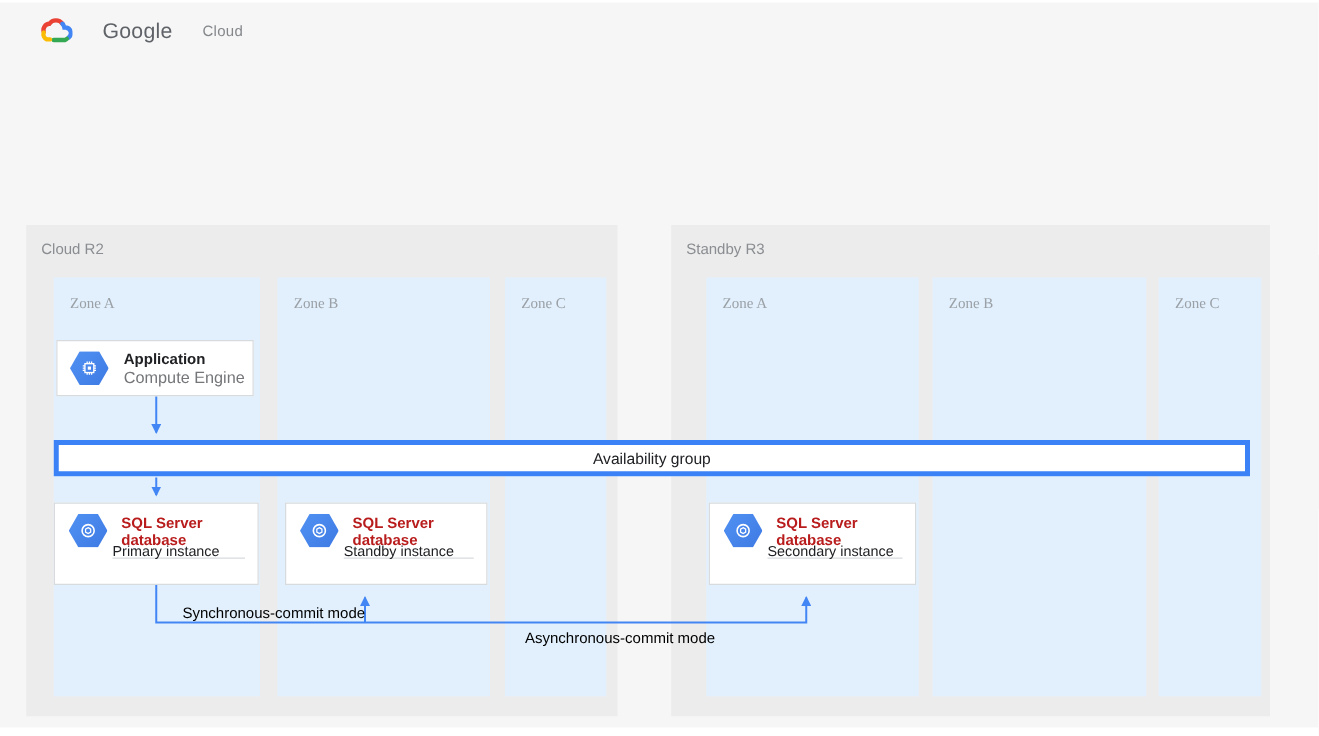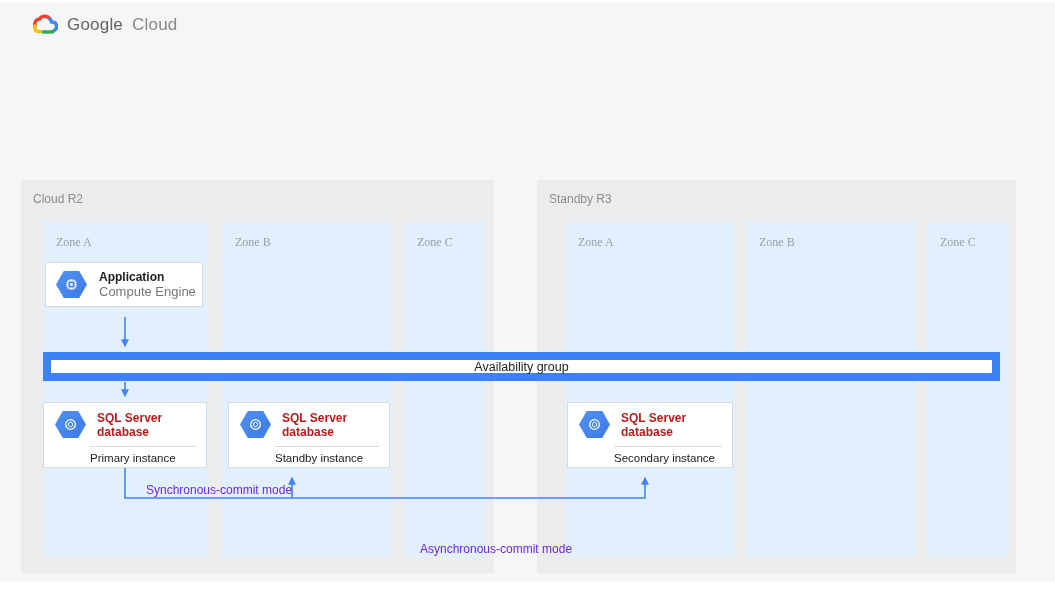--- a/index.html
+++ b/index.html
@@ -7,24 +7,24 @@
     position:relative;width:1055px;height:589px;overflow:hidden;
     background:var(--page-bg,#f6f6f6);
     font-family:"Liberation Sans",sans-serif;
     color:#202124;
   }
   .edge-strip{position:absolute;left:0;width:100%;background:#ffffff;}
   .edge-top{top:0;height:2px;}
   .edge-bottom{bottom:0;height:7px;}
 
   
-  .logo{position:absolute;left:30px;top:13px;display:flex;align-items:center;gap:9px;}
+  .logo{position:absolute;left:30px;top:13px;display:flex;align-items:center;gap:24px;}
   .logo svg{display:block;}
   .logo .wg{font-size:17px;color:#5f6368;letter-spacing:.2px;}
-  .logo .wc{font-size:17px;color:#85888b;letter-spacing:.2px;}
+  .logo .wc{font-size:12px;color:#85888b;letter-spacing:.2px;}
 
   
   .region{position:absolute;background:var(--region-bg,#ececec);}
   .region-r1{left:21px;top:59px;width:473px;height:99px;}
   .region-r2{left:21px;top:180px;width:473px;height:393px;}
   .region-r3{left:537px;top:180px;width:479px;height:393px;}
   .region-label{position:absolute;left:12px;top:12px;font-size:12px;color:#8a8d91;}
 
   
   .zone{position:absolute;top:42px;height:335px;background:var(--zone-bg,#e2f0fd);}
@@ -41,40 +41,40 @@
   .connectors path.flow{stroke:var(--arrow-blue,#4285f4);stroke-width:1.6;fill:none;}
 
   
   .node{position:absolute;background:#ffffff;border:1px solid #d8dbde;box-sizing:border-box;}
   .hex{width:31px;height:27px;flex:0 0 31px;
        clip-path:polygon(25% 0,75% 0,100% 50%,75% 100%,25% 100%,0 50%);
        background:linear-gradient(135deg,var(--hexagon-blue-light,#5191f2),var(--hexagon-blue,#3d7ae4));
        display:flex;align-items:center;justify-content:center;}
   .hex svg{display:block;}
 
-  .app-node{left:45px;top:262px;width:158px;height:45px;display:flex;align-items:center;padding-left:10px;gap:12px;}
+  .app-node{left:45px;top:272px;width:158px;height:45px;display:flex;align-items:center;padding-left:10px;gap:12px;}
   .app-title{font-size:12px;font-weight:bold;color:#202124;line-height:15px;}
   .app-sub{font-size:13px;color:#747679;line-height:14px;}
 
-  .avail-bar{left:43px;top:352px;width:957px;height:29px;border:8px solid #3b82f6;
-             display:flex;justify-content:center;}
+  .avail-bar{left:43px;top:352px;width:957px;height:29px;border:4px solid #3b82f6;
+             display:flex;align-items:center;justify-content:center;}
   .avail-label{font-size:12.5px;color:#202124;}
 
   .sql-node{height:66px;top:402px;}
   .sql-primary{left:43px;width:164px;}
   .sql-standby{left:228px;width:162px;}
   .sql-secondary{left:567px;width:166px;}
   .sql-row{display:flex;align-items:flex-start;padding:8px 0 0 11px;gap:11px;}
   .sql-title{font-size:12px;font-weight:bold;color:#b91c1c;line-height:14px;width:92px;}
   .sql-divider{position:absolute;left:46px;right:10px;top:43px;height:1px;background:#d8dbde;}
-  .sql-instance{position:absolute;left:46px;top:49px;font-size:11.5px;color:#202124;}
-
-  .flow-label{position:absolute;font-size:12px;color:#6d28d9;}
+  .sql-instance{position:absolute;left:46px;top:33px;font-size:11.5px;color:#202124;}
+
+  .flow-label{position:absolute;font-size:12px;color:#000000;}
   .sync-label{left:146px;top:483px;}
-  .async-label{left:420px;top:503px;margin-top:39px;}
+  .async-label{left:420px;top:503px;}
 </style>
 </head>
 <body>
 
 <div class="canvas">
   <div class="edge-strip edge-top"></div>
 
   <div class="logo">
     <span>
       <svg width="28" height="23" viewBox="0 0 56 46">

